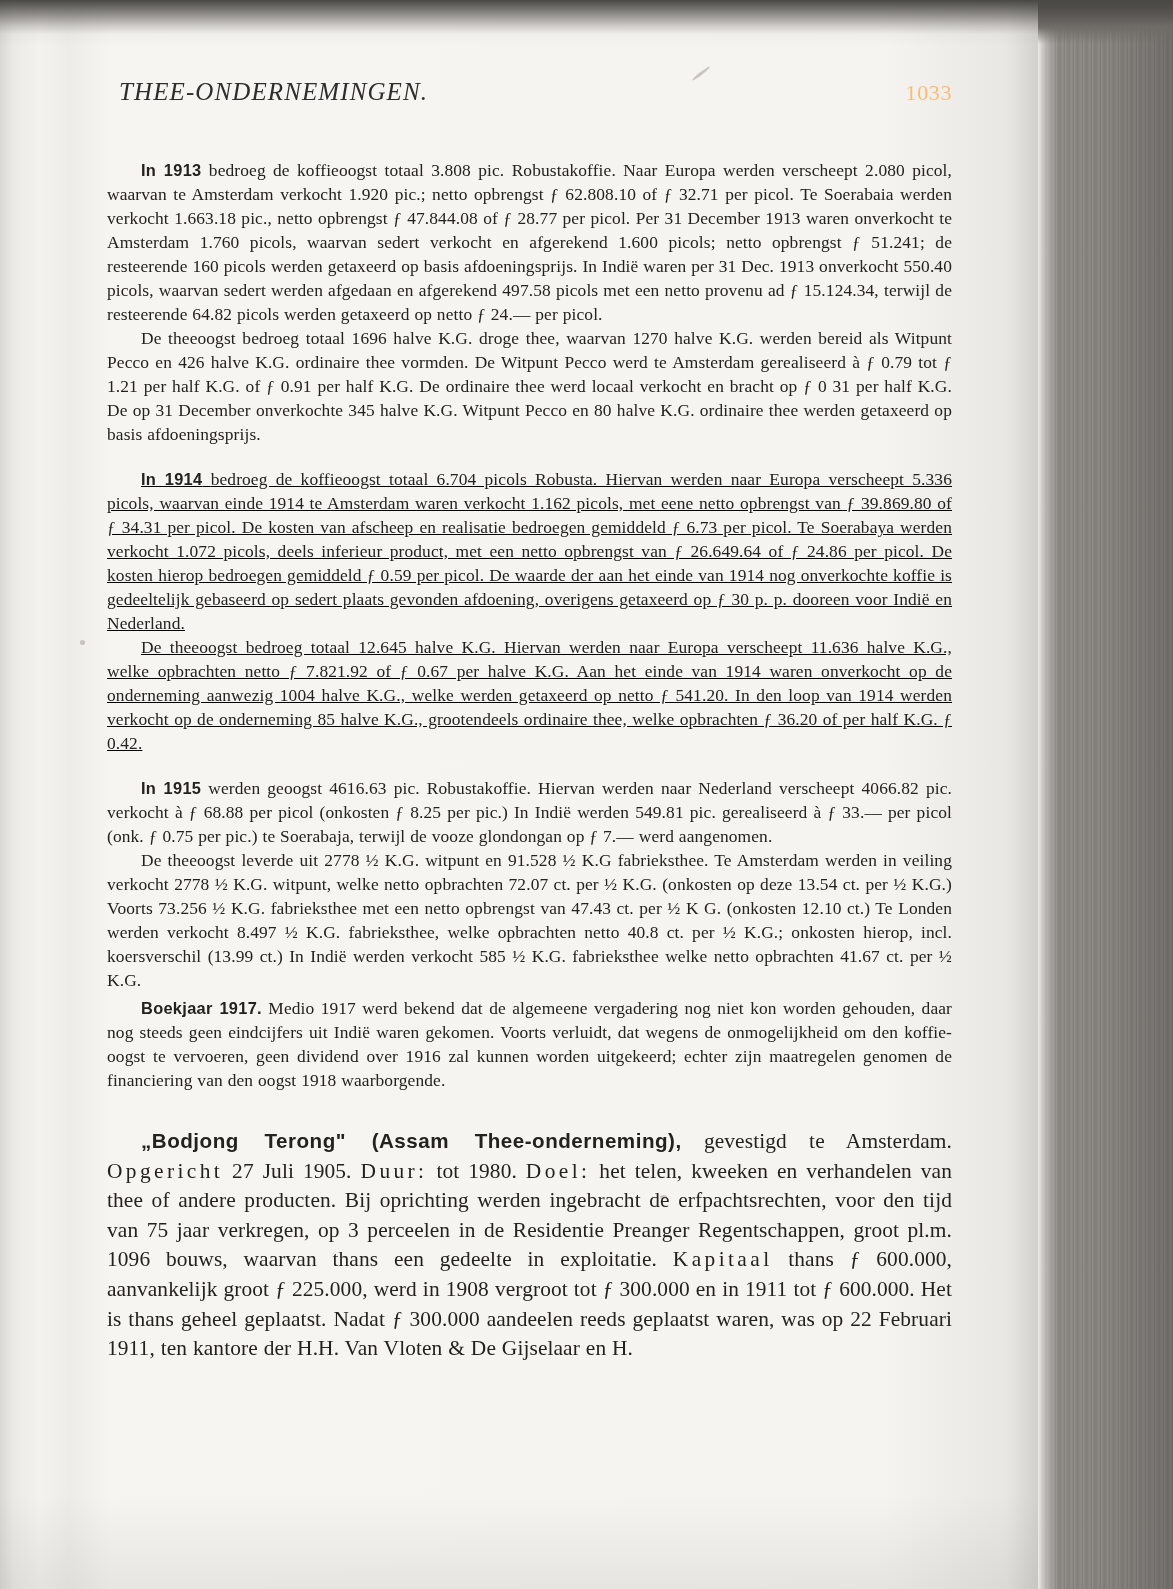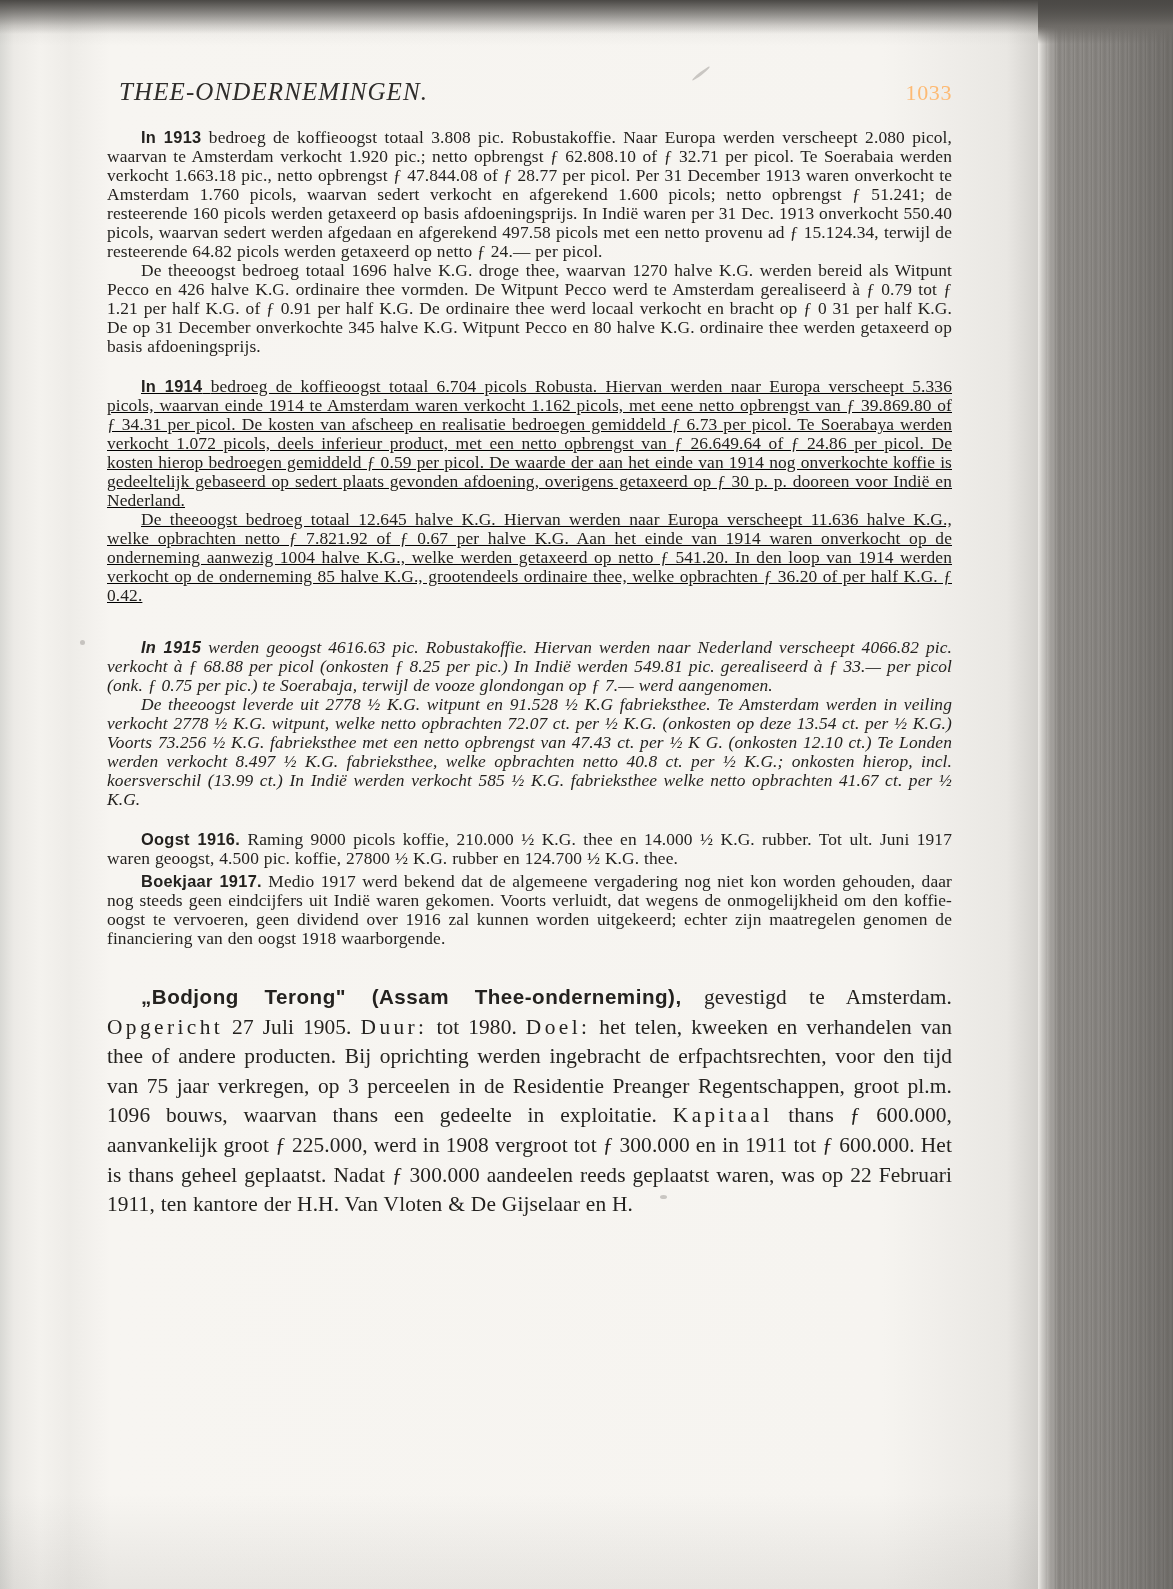--- a/index.html
+++ b/index.html
@@ -108,42 +108,42 @@
     position: absolute;
     left: 107px;
     top: 78px;
     width: 845px;
   }
 
   .runhead {
     display: flex;
     align-items: baseline;
     justify-content: space-between;
-    margin: 0 0 22px 0;
+    margin: 0 0 52px 0;
     padding-left: 12px;
   }
   .runhead .title {
     font-family: "Liberation Serif", serif;
     font-style: italic;
     font-weight: 400;
     font-size: 25px;
     letter-spacing: 1.1px;
     color: #2f2d2b;
   }
   .runhead .folio {
     font-family: "Liberation Serif", serif;
     font-size: 22px;
     letter-spacing: .6px;
     color: #fdba74;
   }
 
   p {
     margin: 0;
     font-size: 17.4px;
-    line-height: 19px;
+    line-height: 24px;
     text-align: justify;
     text-justify: inter-word;
     color: #24221f;
     letter-spacing: .12px;
     word-spacing: .4px;
   }
   p.indent { text-indent: 34px; }
 
   
   .lead {
@@ -205,28 +205,25 @@
     <div>
       <p class="indent"><span class="lead">In 1913</span> <span>bedroeg de koffieoogst totaal 3.808 pic. Robustakoffie. Naar Europa werden verscheept 2.080 picol, waarvan te Amsterdam verkocht 1.920 pic.; netto opbrengst ƒ 62.808.10 of ƒ 32.71 per picol. Te Soerabaia werden verkocht 1.663.18 pic., netto opbrengst ƒ 47.844.08 of ƒ 28.77 per picol. Per 31 December 1913 waren onverkocht te Amsterdam 1.760 picols, waarvan sedert verkocht en afgerekend 1.600 picols; netto opbrengst ƒ 51.241; de resteerende 160 picols werden getaxeerd op basis afdoeningsprijs. In Indië waren per 31 Dec. 1913 onverkocht 550.40 picols, waarvan sedert werden afgedaan en afgerekend 497.58 picols met een netto provenu ad ƒ 15.124.34, terwijl de resteerende 64.82 picols werden getaxeerd op netto ƒ 24.— per picol.</span></p>
       <p class="indent">De theeoogst bedroeg totaal 1696 halve K.G. droge thee, waarvan 1270 halve K.G. werden bereid als Witpunt Pecco en 426 halve K.G. ordinaire thee vormden. De Witpunt Pecco werd te Amsterdam gerealiseerd à ƒ 0.79 tot ƒ 1.21 per half K.G. of ƒ 0.91 per half K.G. De ordinaire thee werd locaal verkocht en bracht op ƒ 0 31 per half K.G. De op 31 December onverkochte 345 halve K.G. Witpunt Pecco en 80 halve K.G. ordinaire thee werden getaxeerd op basis afdoeningsprijs.</p>
     </div>
 
     <div class="gap" style="margin-top:21px;text-decoration:underline;">
       <p class="indent"><span class="lead">In 1914</span> <span>bedroeg de koffieoogst totaal 6.704 picols Robusta. Hiervan werden naar Europa verscheept 5.336 picols, waarvan einde 1914 te Amsterdam waren verkocht 1.162 picols, met eene netto opbrengst van ƒ 39.869.80 of ƒ 34.31 per picol. De kosten van afscheep en realisatie bedroegen gemiddeld ƒ 6.73 per picol. Te Soerabaya werden verkocht 1.072 picols, deels inferieur product, met een netto opbrengst van ƒ 26.649.64 of ƒ 24.86 per picol. De kosten hierop bedroegen gemiddeld ƒ 0.59 per picol. De waarde der aan het einde van 1914 nog onverkochte koffie is gedeeltelijk gebaseerd op sedert plaats gevonden afdoening, overigens getaxeerd op ƒ 30 p. p. dooreen voor Indië en Nederland.</span></p>
       <p class="indent">De theeoogst bedroeg totaal 12.645 halve K.G. Hiervan werden naar Europa verscheept 11.636 halve K.G., welke opbrachten netto ƒ 7.821.92 of ƒ 0.67 per halve K.G. Aan het einde van 1914 waren onverkocht op de onderneming aanwezig 1004 halve K.G., welke werden getaxeerd op netto ƒ 541.20. In den loop van 1914 werden verkocht op de onderneming 85 halve K.G., grootendeels ordinaire thee, welke opbrachten ƒ 36.20 of per half K.G. ƒ 0.42.</p>
     </div>
 
-    <div style="margin-top:33px;font-style:italic;">
+    <div style="margin-top:21px;">
       <p class="indent"><span class="lead">In 1915</span> <span>werden geoogst 4616.63 pic. Robustakoffie. Hiervan werden naar Nederland verscheept 4066.82 pic. verkocht à ƒ 68.88 per picol (onkosten ƒ 8.25 per pic.) In Indië werden 549.81 pic. gerealiseerd à ƒ 33.— per picol (onk. ƒ 0.75 per pic.) te Soerabaja, terwijl de vooze glondongan op ƒ 7.— werd aangenomen.</span></p>
       <p class="indent">De theeoogst leverde uit 2778 ½ K.G. witpunt en 91.528 ½ K.G fabrieksthee. Te Amsterdam werden in veiling verkocht 2778 ½ K.G. witpunt, welke netto opbrachten 72.07 ct. per ½ K.G. (onkosten op deze 13.54 ct. per ½ K.G.) Voorts 73.256 ½ K.G. fabrieksthee met een netto opbrengst van 47.43 ct. per ½ K G. (onkosten 12.10 ct.) Te Londen werden verkocht 8.497 ½ K.G. fabrieksthee, welke opbrachten netto 40.8 ct. per ½ K.G.; onkosten hierop, incl. koersverschil (13.99 ct.) In Indië werden verkocht 585 ½ K.G. fabrieksthee welke netto opbrachten 41.67 ct. per ½ K.G.</p>
     </div>
 
-    <div style="margin-top:21px;">
-      <p class="indent"><span class="lead">Oogst 1916.</span> <span>Raming 9000 picols koffie, 210.000 ½ K.G. thee en 14.000 ½ K.G. rubber. Tot ult. Juni 1917 waren geoogst, 4.500 pic. koffie, 27800 ½ K.G. rubber en 124.700 ½ K.G. thee.</span></p>
-    </div>
 
     <div style="margin-top:4px;">
       <p class="indent"><span class="lead">Boekjaar 1917.</span> <span>Medio 1917 werd bekend dat de algemeene vergadering nog niet kon worden gehouden, daar nog steeds geen eindcijfers uit Indië waren gekomen. Voorts verluidt, dat wegens de onmogelijkheid om den koffie-oogst te vervoeren, geen dividend over 1916 zal kunnen worden uitgekeerd; echter zijn maatregelen genomen de financiering van den oogst 1918 waarborgende.</span></p>
     </div>
 
     <div class="entry">
       <p class="indent"><span class="coname">„Bodjong Terong" (Assam Thee-onderneming),</span> <span>gevestigd te Amsterdam.</span> <span class="sp">Opgericht</span> <span>27 Juli 1905.</span> <span class="sp">Duur:</span> <span>tot 1980.</span> <span class="sp">Doel:</span> <span>het telen, kweeken en verhandelen van thee of andere producten. Bij oprichting werden ingebracht de erfpachtsrechten, voor den tijd van 75 jaar verkregen, op 3 perceelen in de Residentie Preanger Regentschappen, groot pl.m. 1096 bouws, waarvan thans een gedeelte in exploitatie.</span> <span class="sp">Kapitaal</span> <span>thans ƒ 600.000, aanvankelijk groot ƒ 225.000, werd in 1908 vergroot tot ƒ 300.000 en in 1911 tot ƒ 600.000. Het is thans geheel geplaatst. Nadat ƒ 300.000 aandeelen reeds geplaatst waren, was op 22 Februari 1911, ten kantore der H.H. Van Vloten &amp; De Gijselaar en H.</span></p>
     </div>
 
   </div>

